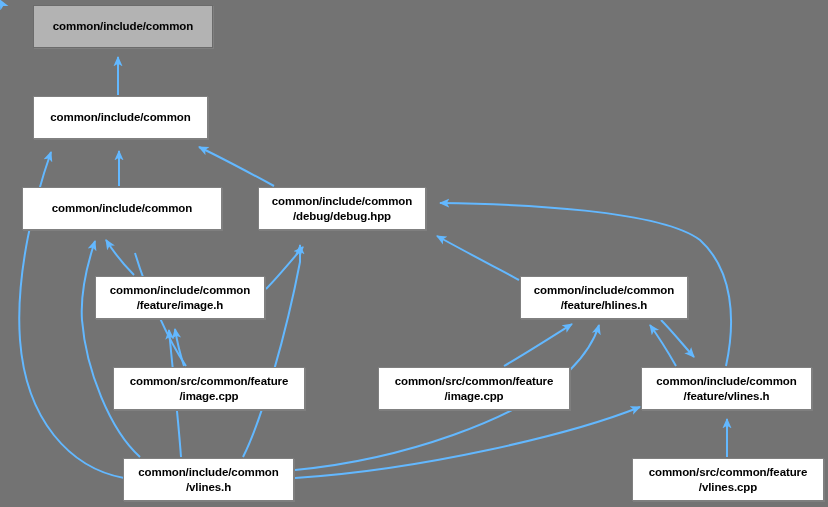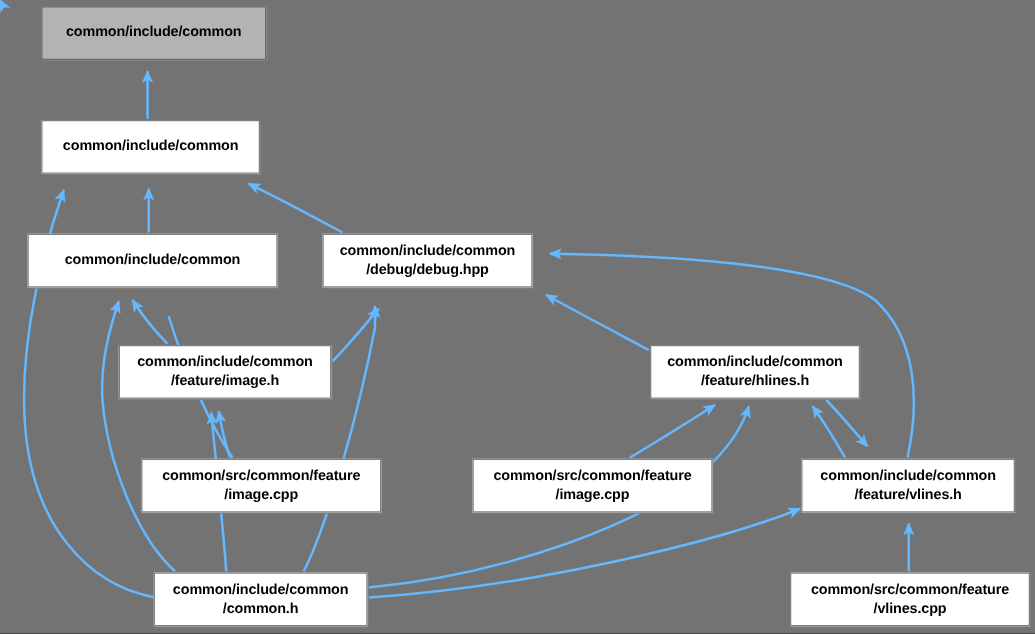--- a/index.html
+++ b/index.html
@@ -95,20 +95,20 @@
       <div class="node-box" style="left: 378px; top: 367px; width: 192px; height: 43px;">
         <span class="node-line">common/src/common/feature</span>
         <span class="node-line">/image.cpp</span>
       </div>
       <div class="node-box" style="left: 641px; top: 367px; width: 171px; height: 43px;">
         <span class="node-line">common/include/common</span>
         <span class="node-line">/feature/vlines.h</span>
       </div>
       <div class="node-box" style="left: 123px; top: 458px; width: 171px; height: 43px;">
         <span class="node-line">common/include/common</span>
-        <span class="node-line">/common.h</span>
+        <span class="node-line">/vlines.h</span>
       </div>
       <div class="node-box" style="left: 632px; top: 458px; width: 192px; height: 43px;">
         <span class="node-line">common/src/common/feature</span>
         <span class="node-line">/vlines.cpp</span>
       </div>
     </div>
 </div>
 
 </body></html>

